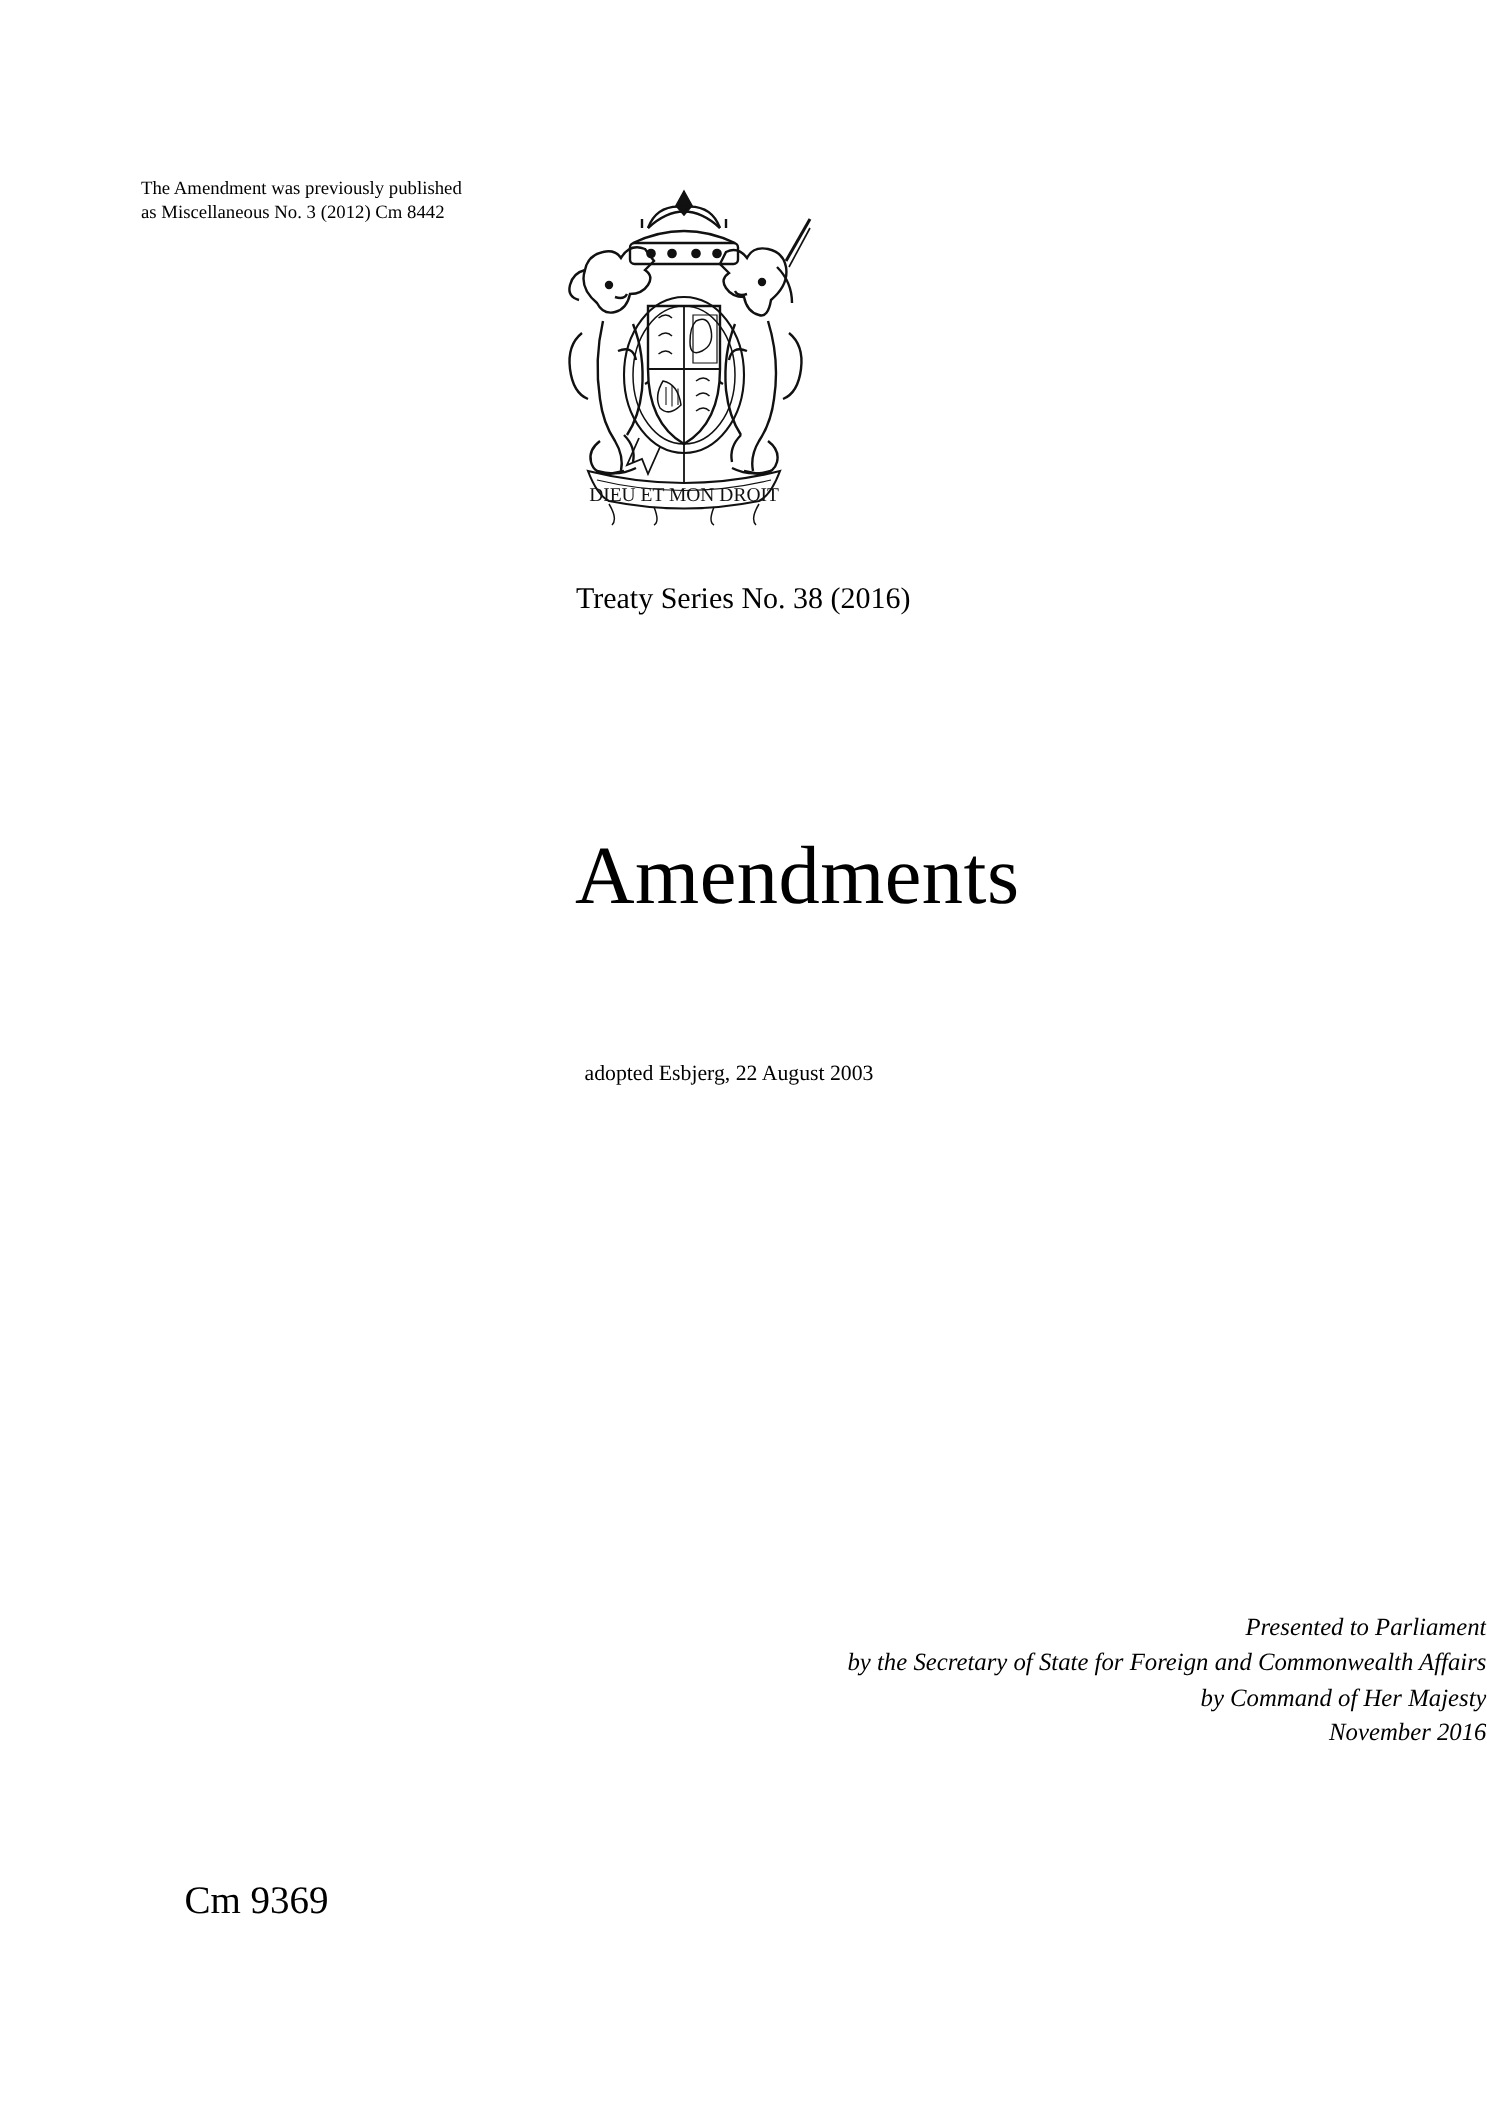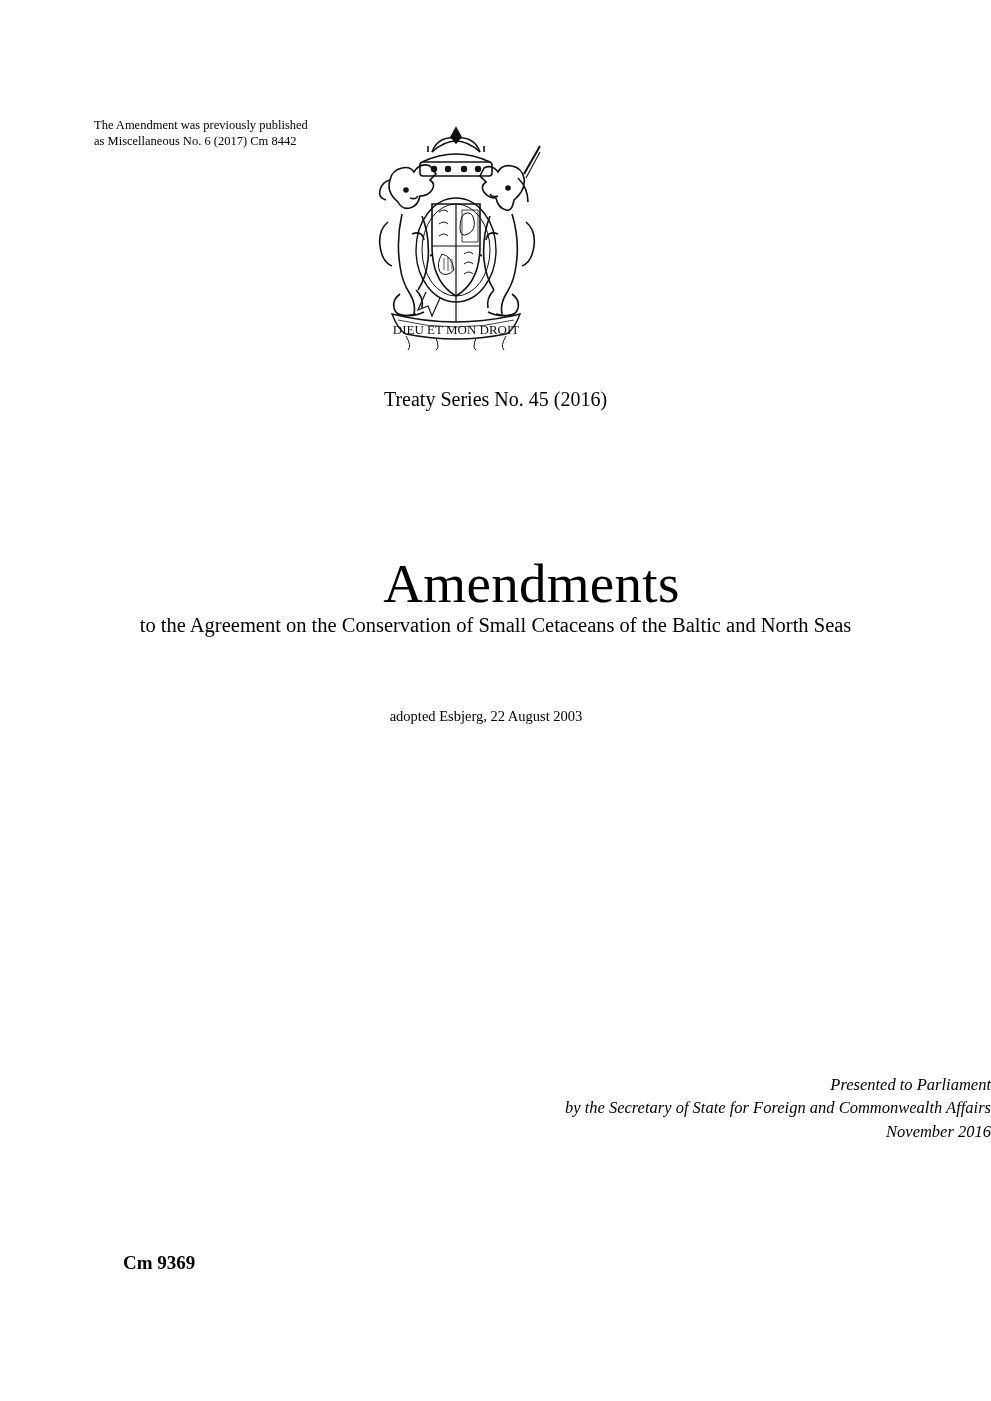--- a/index.html
+++ b/index.html
@@ -98,30 +98,29 @@
     font-style: italic;
     font-size: 16.5px;
     line-height: 1.42;
   }
   .presented div { white-space: nowrap; }
 
   .cm-number {
     position: absolute;
     left: 123px;
     top: 1252px;
-    font-size: 19px;
-    font-weight: bold;
+    font-size: 26px;
   }
 </style>
 </head>
 <body>
 
 <div class="page">
 
-  <div class="prev-note">The Amendment was previously published as Miscellaneous No. 6 (2017) Cm 8442</div>
+  <div class="prev-note">The Amendment was previously published as Miscellaneous No. 3 (2012) Cm 8442</div>
 
   <div class="crest">
     <svg width="240" height="235" viewBox="0 0 240 235" xmlns="http://www.w3.org/2000/svg" fill="none" stroke="#111111" stroke-width="1.6">
 
       <g>
         <path d="M120 10 l5 9 -5 6 -5 -6 z" fill="#111"></path>
         <path d="M96 34 q24 -22 48 0"></path>
         <path d="M96 34 q6 -16 24 -14 q18 -2 24 14"></path>
         <path d="M86 44 q34 -16 68 0"></path>
         <rect x="84" y="44" width="72" height="14" rx="3"></rect>
@@ -190,30 +189,30 @@
       <g>
         <path d="M56 196 q64 16 128 0 q-6 16 -14 20 q-50 10 -100 0 q-8 -4 -14 -20 z" fill="#ffffff" stroke-width="1.4"></path>
         <path d="M62 202 q58 14 116 0" stroke-width="0.8"></path>
       </g>
       <text x="120" y="216" font-family="Liberation Serif, serif" font-size="13" text-anchor="middle" fill="#111" stroke="none">DIEU ET MON DROIT</text>
 
       <path d="M70 218 q6 10 2 14 M100 220 q4 10 0 12 M140 220 q-4 10 0 12 M170 218 q-6 10 -2 14" stroke-width="1"></path>
     </svg>
   </div>
 
-  <div class="treaty-series">Treaty Series No. 45 (2016)</div>
+  <div class="treaty-series">Treaty Series No. 38 (2016)</div>
 
   <h1 class="main-title">Amendments</h1>
 
-  <div class="subtitle">to the Agreement on the Conservation of Small Cetaceans of the Baltic and North Seas</div>
 
   <div class="adopted">adopted Esbjerg, 22 August 2003</div>
 
 
   <div class="presented">
     <div>Presented to Parliament</div>
     <div>by the Secretary of State for Foreign and Commonwealth Affairs</div>
+    <div>by Command of Her Majesty</div>
     <div>November 2016</div>
   </div>
 
   <div class="cm-number">Cm 9369</div>
 
 </div>
 
 </body></html>

